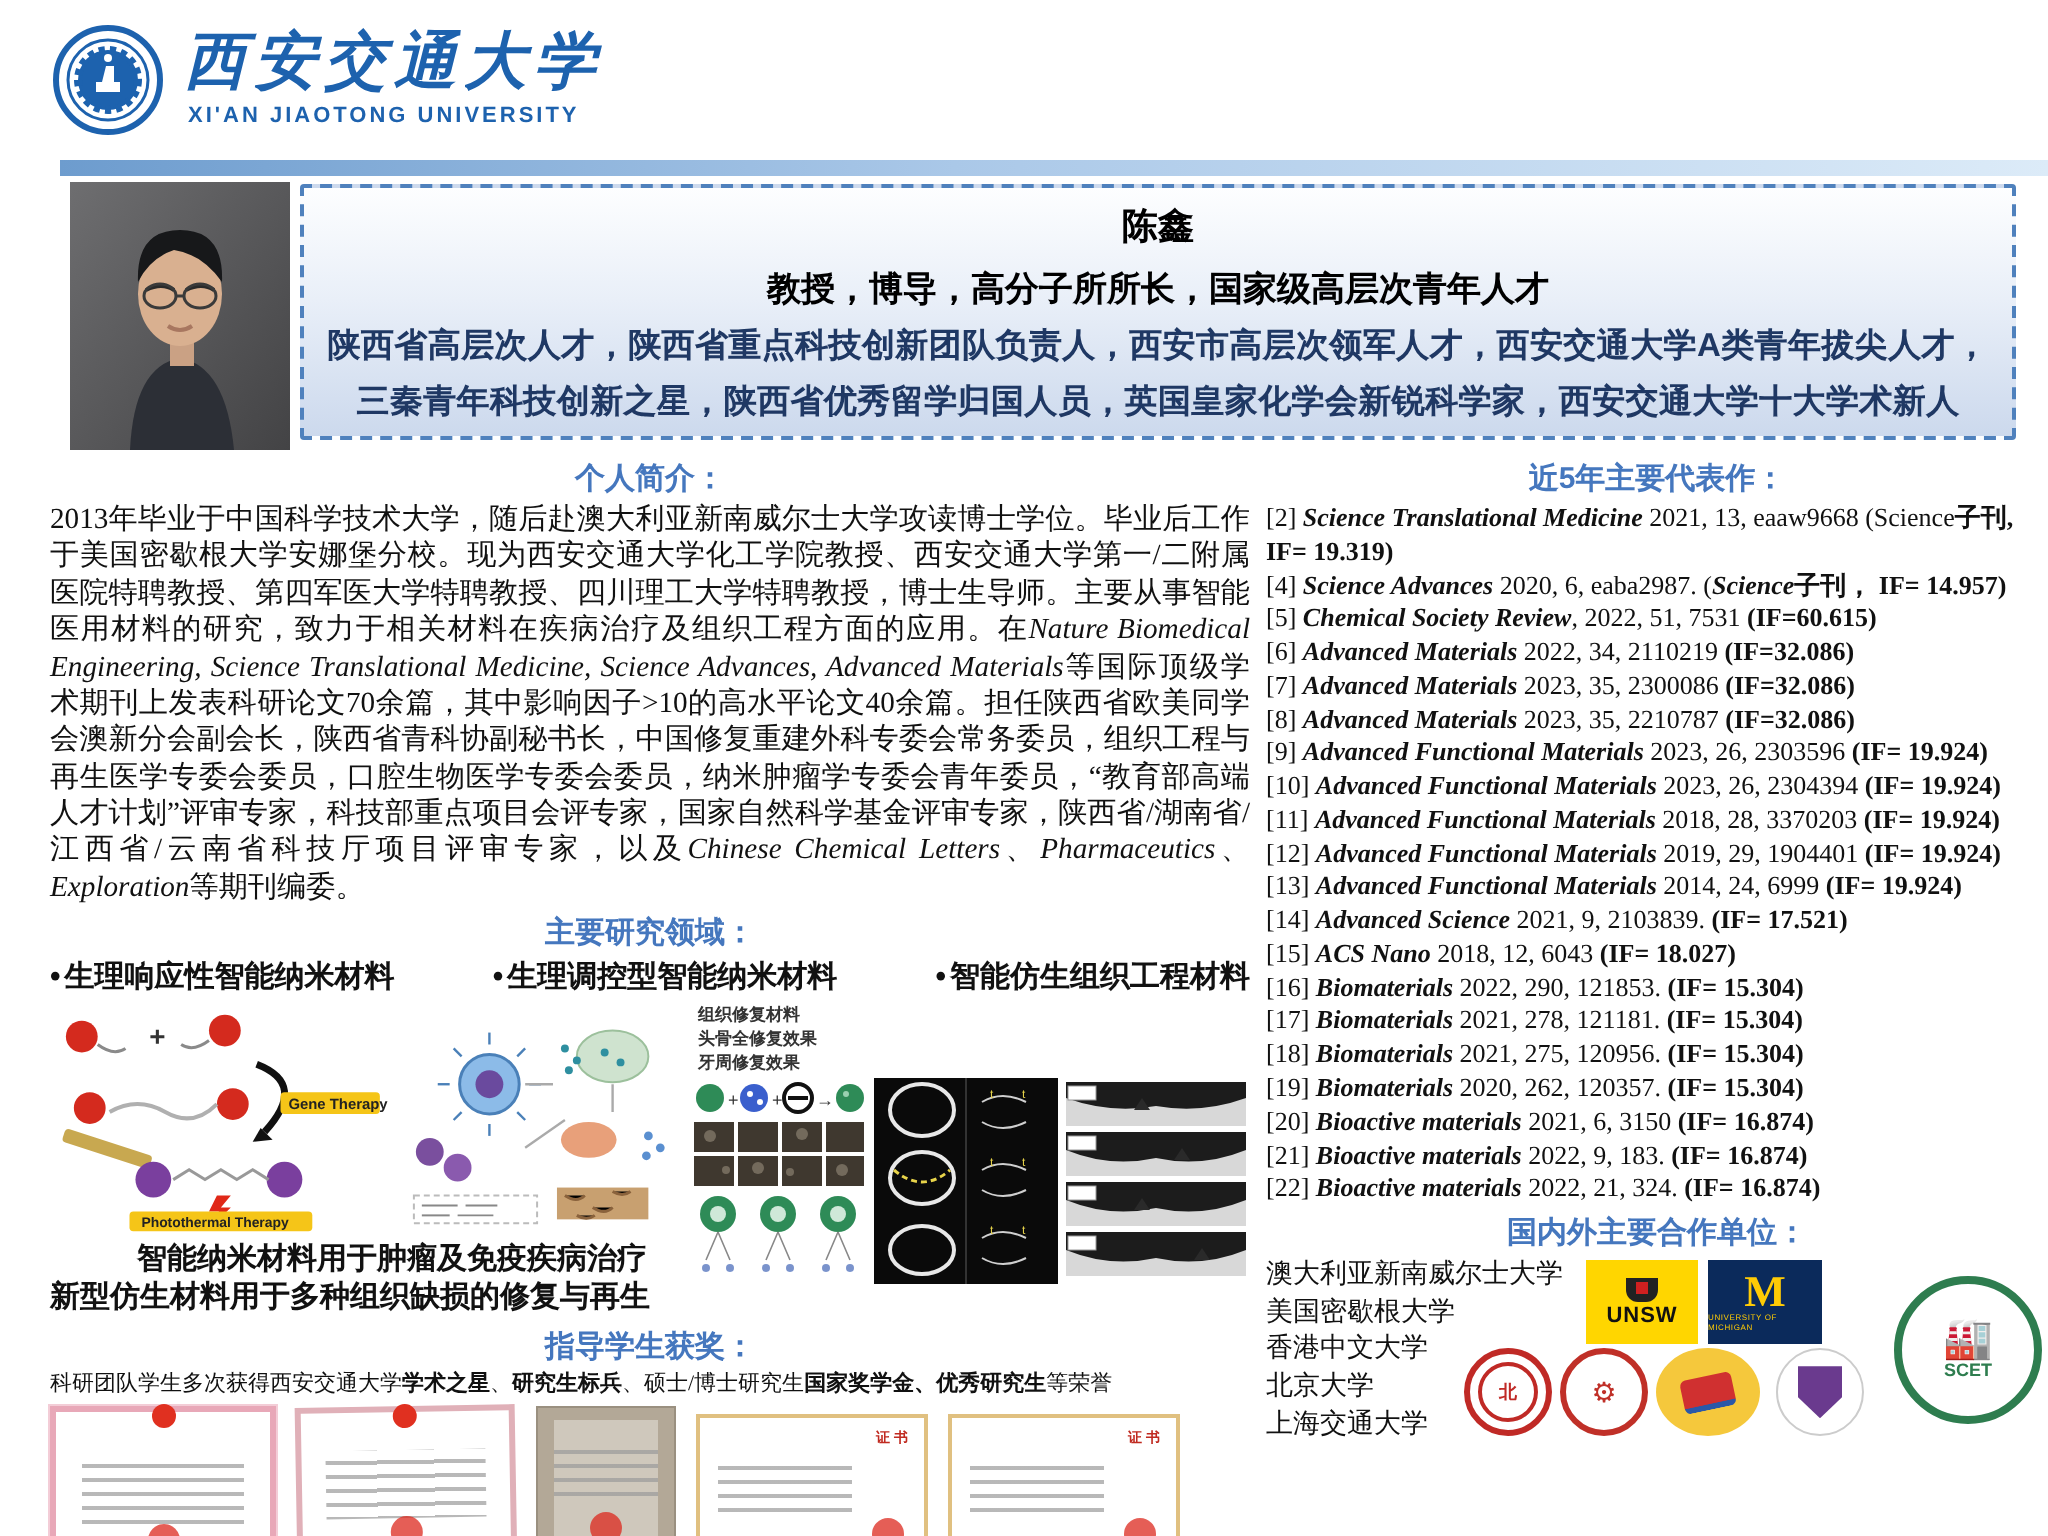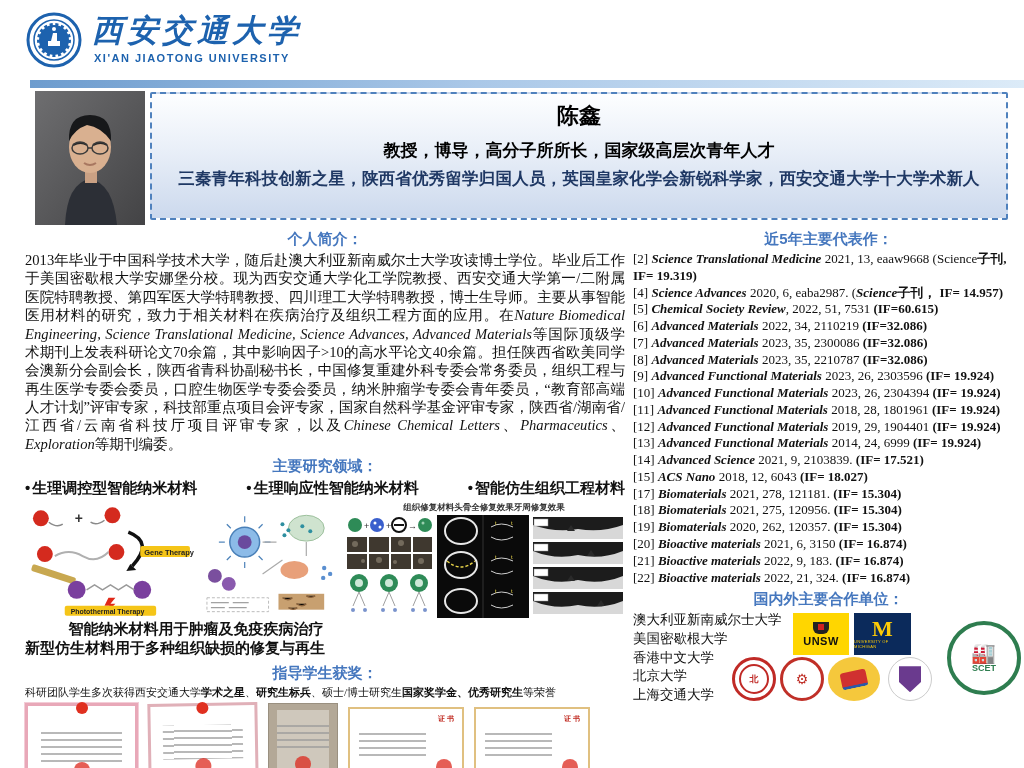--- a/index.html
+++ b/index.html
@@ -14,21 +14,21 @@
   .uni-en{position:absolute;left:94px;top:52px;font-size:11px;font-weight:bold;color:#1d62ae;letter-spacing:1.5px;}
   .blue-bar{position:absolute;left:30px;top:80px;width:994px;height:8px;
             background:linear-gradient(to right,#6d9cce,#aac8e8 45%,#dcebf8);}
 
   
   .portrait{position:absolute;left:35px;top:91px;width:110px;height:134px;overflow:hidden;}
   .header-box{position:absolute;left:150px;top:92px;width:858px;height:128px;
               border:2px dashed #4f81bd;border-radius:2px;box-sizing:border-box;
               background:linear-gradient(180deg,#fdfeff 0%,#e9eff8 45%,#ccd9ed 100%);
               text-align:center;padding-top:7px;}
-  .hb-name{font-size:22px;font-weight:bold;color:#000;}
+  .hb-name{font-size:18px;font-weight:bold;color:#000;}
   .hb-title{font-size:17px;font-weight:bold;color:#000;margin-top:8px;}
   .hb-honor{font-size:16.5px;font-weight:bold;color:#1f3864;margin-top:6px;letter-spacing:0.2px;}
 
   
   .left-col{position:absolute;left:25px;top:229px;width:600px;}
   .right-col{position:absolute;left:633px;top:229px;width:391px;}
   .sec-title{text-align:center;color:#4577be;font-weight:bold;font-size:15px;margin:1px 0 2px 0;
              font-family:"Liberation Sans",sans-serif;}
 
   .bio{font-family:"Liberation Serif",serif;font-size:14.6px;line-height:1.26;text-align:justify;}
@@ -36,22 +36,22 @@
   .seg-i{font-style:italic;}
   .seg-b{font-weight:bold;}
   .seg-bi{font-weight:bold;font-style:italic;}
 
   .bullets{display:flex;justify-content:space-between;font-weight:bold;font-size:15px;margin-top:3px;}
   .bullet{white-space:nowrap;}
   .bullet::before{content:"•";margin-right:2px;}
 
   .figs{display:flex;gap:5px;margin-top:4px;height:116px;}
   .fig{background:#fff;}
-  .figc-labels{display:flex;justify-content:center;font-size:8.5px;font-weight:bold;color:#333;
-               padding:0 6px;margin-bottom:1px;}
+  .figc-labels{display:flex;justify-content:flex-start;font-size:8.5px;font-weight:bold;color:#333;
+               padding:0 6px;margin-bottom:1px;flex-direction:column;}
   .captions{display:flex;margin-top:2px;font-weight:bold;font-size:15px;flex-direction:column;}
   .cap1{width:57%;text-align:center;}
   .cap2{width:43%;text-align:center;white-space:nowrap;}
 
   .awards-text{font-family:"Liberation Serif",serif;font-size:11px;line-height:1.3;margin-top:1px;}
 
   .certs{display:flex;gap:10px;margin-top:4px;align-items:flex-start;height:88px;}
   .cert{position:relative;box-sizing:border-box;background:#fff;}
   .cert-pink{width:113px;height:84px;border:3px solid #e8a8b8;outline:1px solid #f3cdd7;}
   .cert-pink2{width:110px;height:80px;border:3px solid #e0b0b8;transform:rotate(-1deg);}
@@ -129,31 +129,32 @@
     <path d="M38 54 q8 -4 14 0 M58 54 q8 -4 14 0" stroke="#2a2a2a" stroke-width="2" fill="none"></path>
     <ellipse cx="45" cy="57" rx="8" ry="6" fill="none" stroke="#3a3a3a" stroke-width="1.5"></ellipse>
     <ellipse cx="65" cy="57" rx="8" ry="6" fill="none" stroke="#3a3a3a" stroke-width="1.5"></ellipse>
     <path d="M53 57 h4" stroke="#3a3a3a" stroke-width="1.5"></path>
     <path d="M49 72 q6 4 12 0" stroke="#a87760" stroke-width="2" fill="none"></path>
   </svg>
 
   <div class="header-box">
     <div class="hb-name">陈鑫</div>
     <div class="hb-title">教授，博导，高分子所所长，国家级高层次青年人才</div>
+    <div class="hb-honor">陕西省高层次人才，陕西省重点科技创新团队负责人，西安市高层次领军人才，西安交通大学A类青年拔尖人才，</div>
     <div class="hb-honor">三秦青年科技创新之星，陕西省优秀留学归国人员，英国皇家化学会新锐科学家，西安交通大学十大学术新人</div>
   </div>
 
   <div class="left-col">
     <div class="sec-title">个人简介：</div>
     <div class="bio"><span class="seg-r">2013年毕业于中国科学技术大学，随后赴澳大利亚新南威尔士大学攻读博士学位。毕业后工作于美国密歇根大学安娜堡分校。现为西安交通大学化工学院教授、西安交通大学第一/二附属医院特聘教授、第四军医大学特聘教授、四川理工大学特聘教授，博士生导师。主要从事智能医用材料的研究，致力于相关材料在疾病治疗及组织工程方面的应用。在</span><span class="seg-i">Nature Biomedical Engineering, Science Translational Medicine, Science Advances, Advanced Materials</span><span class="seg-r">等国际顶级学术期刊上发表科研论文70余篇，其中影响因子&gt;10的高水平论文40余篇。担任陕西省欧美同学会澳新分会副会长，陕西省青科协副秘书长，中国修复重建外科专委会常务委员，组织工程与再生医学专委会委员，口腔生物医学专委会委员，纳米肿瘤学专委会青年委员，“教育部高端人才计划”评审专家，科技部重点项目会评专家，国家自然科学基金评审专家，陕西省/湖南省/江西省/云南省科技厅项目评审专家，以及</span><span class="seg-i">Chinese Chemical Letters</span><span class="seg-r">、</span><span class="seg-i">Pharmaceutics</span><span class="seg-r">、</span><span class="seg-i">Exploration</span><span class="seg-r">等期刊编委。</span></div>
 
     <div class="sec-title" style="margin-top:4px;">主要研究领域：</div>
     <div class="bullets">
+      <span class="bullet">生理响应性智能纳米材料</span>
       <span class="bullet">生理调控型智能纳米材料</span>
-      <span class="bullet">生理响应性智能纳米材料</span>
       <span class="bullet">智能仿生组织工程材料</span>
     </div>
 
     <div class="figs">
 
       <svg class="fig" width="170" height="116" viewBox="0 0 170 116">
         <rect width="170" height="116" fill="#fff"></rect>
         <circle cx="16" cy="16" r="8" fill="#d42a1e"></circle>
           <circle cx="88" cy="13" r="8" fill="#d42a1e"></circle>
         <path d="M24 20 q8 6 14 2 M80 18 q-8 6 -14 2" stroke="#8a8a8a" stroke-width="1.5" fill="none"></path>
@@ -374,25 +375,26 @@
     <div class="sec-title">近5年主要代表作：</div>
     <div class="pubs">
       <div class="pub"><span class="seg-r">[2] </span><span class="seg-bi">Science Translational Medicine</span><span class="seg-r"> 2021, 13, eaaw9668 (Science</span><span class="seg-b">子刊, IF= 19.319)</span></div>
       <div class="pub"><span class="seg-r">[4] </span><span class="seg-bi">Science Advances</span><span class="seg-r"> 2020, 6, eaba2987. (</span><span class="seg-bi">Science</span><span class="seg-b">子刊， IF= 14.957)</span></div>
       <div class="pub"><span class="seg-r">[5] </span><span class="seg-bi">Chemical Society Review</span><span class="seg-r">, 2022, 51, 7531 </span><span class="seg-b">(IF=60.615)</span></div>
       <div class="pub"><span class="seg-r">[6] </span><span class="seg-bi">Advanced Materials</span><span class="seg-r"> 2022, 34, 2110219 </span><span class="seg-b">(IF=32.086)</span></div>
       <div class="pub"><span class="seg-r">[7] </span><span class="seg-bi">Advanced Materials</span><span class="seg-r"> 2023, 35, 2300086 </span><span class="seg-b">(IF=32.086)</span></div>
       <div class="pub"><span class="seg-r">[8] </span><span class="seg-bi">Advanced Materials</span><span class="seg-r"> 2023, 35, 2210787 </span><span class="seg-b">(IF=32.086)</span></div>
       <div class="pub"><span class="seg-r">[9] </span><span class="seg-bi">Advanced Functional Materials</span><span class="seg-r"> 2023, 26, 2303596 </span><span class="seg-b">(IF= 19.924)</span></div>
       <div class="pub"><span class="seg-r">[10] </span><span class="seg-bi">Advanced Functional Materials</span><span class="seg-r"> 2023, 26, 2304394 </span><span class="seg-b">(IF= 19.924)</span></div>
-      <div class="pub"><span class="seg-r">[11] </span><span class="seg-bi">Advanced Functional Materials</span><span class="seg-r"> 2018, 28, 1801961 </span><span class="seg-b">(IF= 19.924)</span></div>
+      <div class="pub"><span class="seg-r">[11] </span><span class="seg-bi">Advanced Functional Materials</span><span class="seg-r"> 2018, 28, 3370203 </span><span class="seg-b">(IF= 19.924)</span></div>
       <div class="pub"><span class="seg-r">[12] </span><span class="seg-bi">Advanced Functional Materials</span><span class="seg-r"> 2019, 29, 1904401 </span><span class="seg-b">(IF= 19.924)</span></div>
       <div class="pub"><span class="seg-r">[13] </span><span class="seg-bi">Advanced Functional Materials</span><span class="seg-r"> 2014, 24, 6999 </span><span class="seg-b">(IF= 19.924)</span></div>
       <div class="pub"><span class="seg-r">[14] </span><span class="seg-bi">Advanced Science</span><span class="seg-r"> 2021, 9, 2103839. </span><span class="seg-b">(IF= 17.521)</span></div>
       <div class="pub"><span class="seg-r">[15] </span><span class="seg-bi">ACS Nano</span><span class="seg-r"> 2018, 12, 6043 </span><span class="seg-b">(IF= 18.027)</span></div>
+      <div class="pub"><span class="seg-r">[16] </span><span class="seg-bi">Biomaterials</span><span class="seg-r"> 2022, 290, 121853. </span><span class="seg-b">(IF= 15.304)</span></div>
       <div class="pub"><span class="seg-r">[17] </span><span class="seg-bi">Biomaterials</span><span class="seg-r"> 2021, 278, 121181. </span><span class="seg-b">(IF= 15.304)</span></div>
       <div class="pub"><span class="seg-r">[18] </span><span class="seg-bi">Biomaterials</span><span class="seg-r"> 2021, 275, 120956. </span><span class="seg-b">(IF= 15.304)</span></div>
       <div class="pub"><span class="seg-r">[19] </span><span class="seg-bi">Biomaterials</span><span class="seg-r"> 2020, 262, 120357. </span><span class="seg-b">(IF= 15.304)</span></div>
       <div class="pub"><span class="seg-r">[20] </span><span class="seg-bi">Bioactive materials</span><span class="seg-r"> 2021, 6, 3150 </span><span class="seg-b">(IF= 16.874)</span></div>
       <div class="pub"><span class="seg-r">[21] </span><span class="seg-bi">Bioactive materials</span><span class="seg-r"> 2022, 9, 183. </span><span class="seg-b">(IF= 16.874)</span></div>
       <div class="pub"><span class="seg-r">[22] </span><span class="seg-bi">Bioactive materials</span><span class="seg-r"> 2022, 21, 324. </span><span class="seg-b">(IF= 16.874)</span></div>
     </div>
 
     <div class="sec-title" style="margin-top:4px;">国内外主要合作单位：</div>
     <div class="partners">

